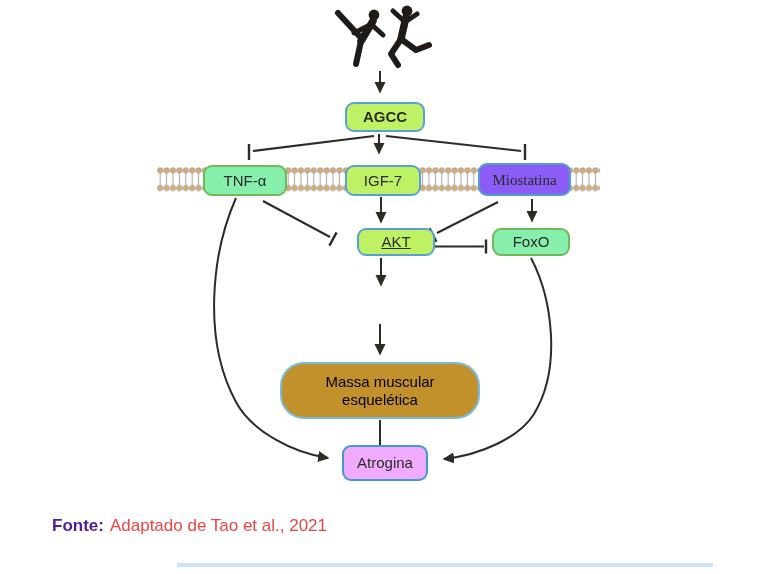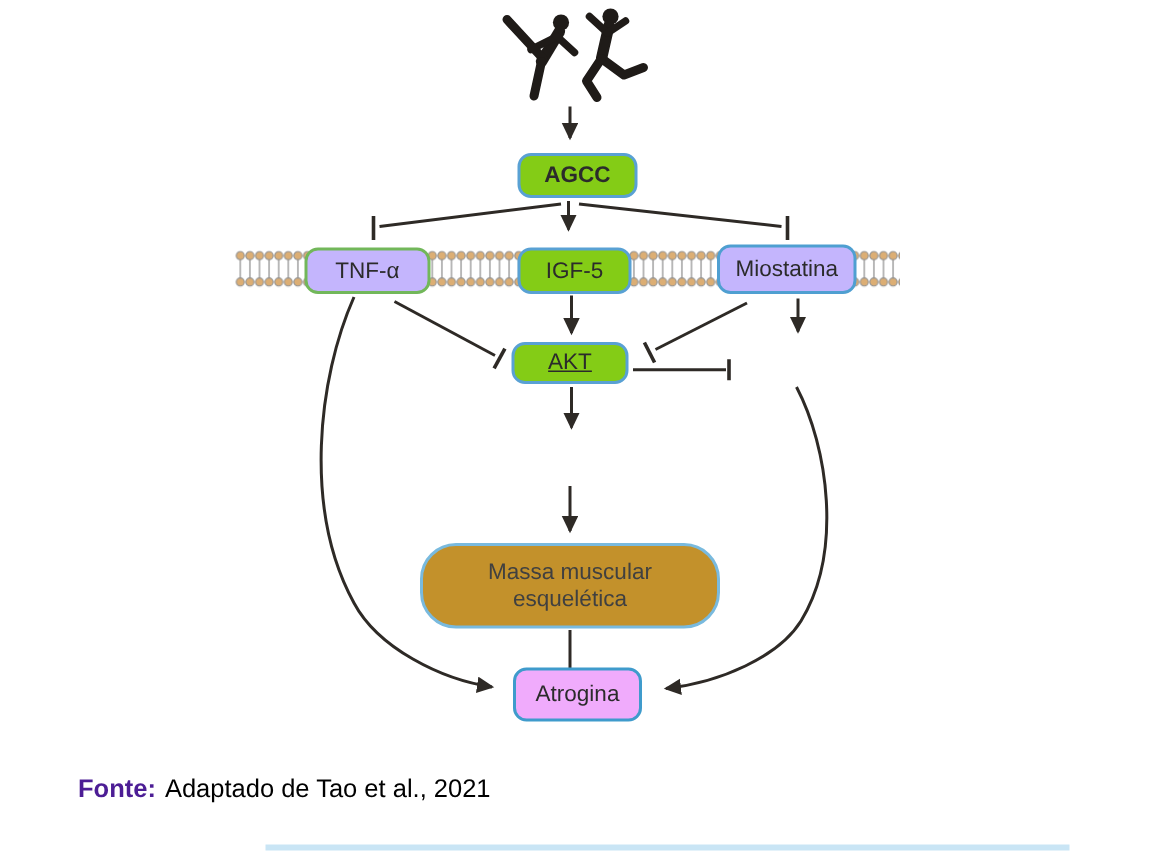--- a/index.html
+++ b/index.html
@@ -2,29 +2,29 @@
 <html><head>
 <meta charset="utf-8">
 <style>
   html,body{margin:0;padding:0;background:#ffffff;}
   #screen{position:relative;width:771px;height:574px;background:#ffffff;overflow:hidden;
           font-family:"Liberation Sans",sans-serif;}
   #canvas{position:absolute;left:0;top:0;}
   .node{position:absolute;display:flex;align-items:center;justify-content:center;
         box-sizing:border-box;border:2px solid;border-radius:9px;text-align:center;
         font-size:15px;color:#2b2b2b;line-height:1.2;}
-  .blue  {background:#84cc16;border-color:#59a1d4;}
-  .yellow-green{background:#c4b5fd;border-color:#72b75a;}
-  .yellow-blue {background:#c4b5fd;border-color:#4f9fd1;}
+  .blue  {background:#bef264;border-color:#59a1d4;}
+  .yellow-green{background:#86efac;border-color:#72b75a;}
+  .yellow-blue {background:#8b5cf6;border-color:#4f9fd1;font-family:Liberation Serif, serif;}
   .pale-yellow {background:#f0abfc;border-color:#3f9bcc;}
-  .brown {background:#c3912b;border-color:#79bade;color:#404040;border-radius:24px;}
+  .brown {background:#c3912b;border-color:#79bade;color:#000000;border-radius:24px;}
   .bold{font-weight:700;}
   #caption{position:absolute;left:52px;top:516px;font-size:17px;white-space:nowrap;}
   #caption .prefix{font-weight:700;color:#4c1d95;}
-  #caption .rest{color:#000000;margin-left:6px;}
+  #caption .rest{color:#ef4444;margin-left:6px;}
   #bottom-rule{position:absolute;left:177px;top:563px;width:536px;height:4px;background:#c9e5f5;}
 </style>
 </head>
 <body>
 
 <div id="screen">
 
   <svg id="canvas" width="771" height="574" viewBox="0 0 771 574">
     <defs>
       <marker id="ah" markerUnits="userSpaceOnUse" markerWidth="16" markerHeight="14" refX="10" refY="5.5" orient="auto">
@@ -97,26 +97,27 @@
       <path d="M236 198 C212 252, 202 340, 236 402 C252 432, 294 453, 328 458" marker-end="url(#ah)"></path>
 
       <path d="M531 258 C552 298, 562 368, 534 414 C519 438, 480 455, 444 459" marker-end="url(#ah)"></path>
     </g>
   </svg>
 
   <div class="node blue bold" style="left:345px;top:102px;width:80px;height:30px;">AGCC</div>
 
   <div class="node yellow-green" style="left:203px;top:165px;width:84px;height:31px;">TNF-α</div>
 
-  <div class="node blue" style="left:345px;top:165px;width:76px;height:31px;">IGF-5</div>
+  <div class="node blue" style="left:345px;top:165px;width:76px;height:31px;">IGF-7</div>
 
   <div class="node yellow-blue" style="left:478px;top:163px;width:93px;height:33px;">Miostatina</div>
 
-  <div class="node blue" style="left:341px;top:228px;width:78px;height:28px;text-decoration:underline;">AKT</div>
+  <div class="node blue" style="left:357px;top:228px;width:78px;height:28px;text-decoration:underline;">AKT</div>
 
+  <div class="node yellow-green" style="left:492px;top:228px;width:78px;height:28px;">FoxO</div>
 
 
   <div class="node brown" style="left:280px;top:362px;width:200px;height:57px;padding:0 28px;">Massa muscular esquelética</div>
 
   <div class="node pale-yellow" style="left:342px;top:445px;width:86px;height:36px;">Atrogina</div>
 
   <div id="caption">
     <span class="prefix">Fonte:</span><span class="rest">Adaptado de Tao et al., 2021</span>
   </div>
 

